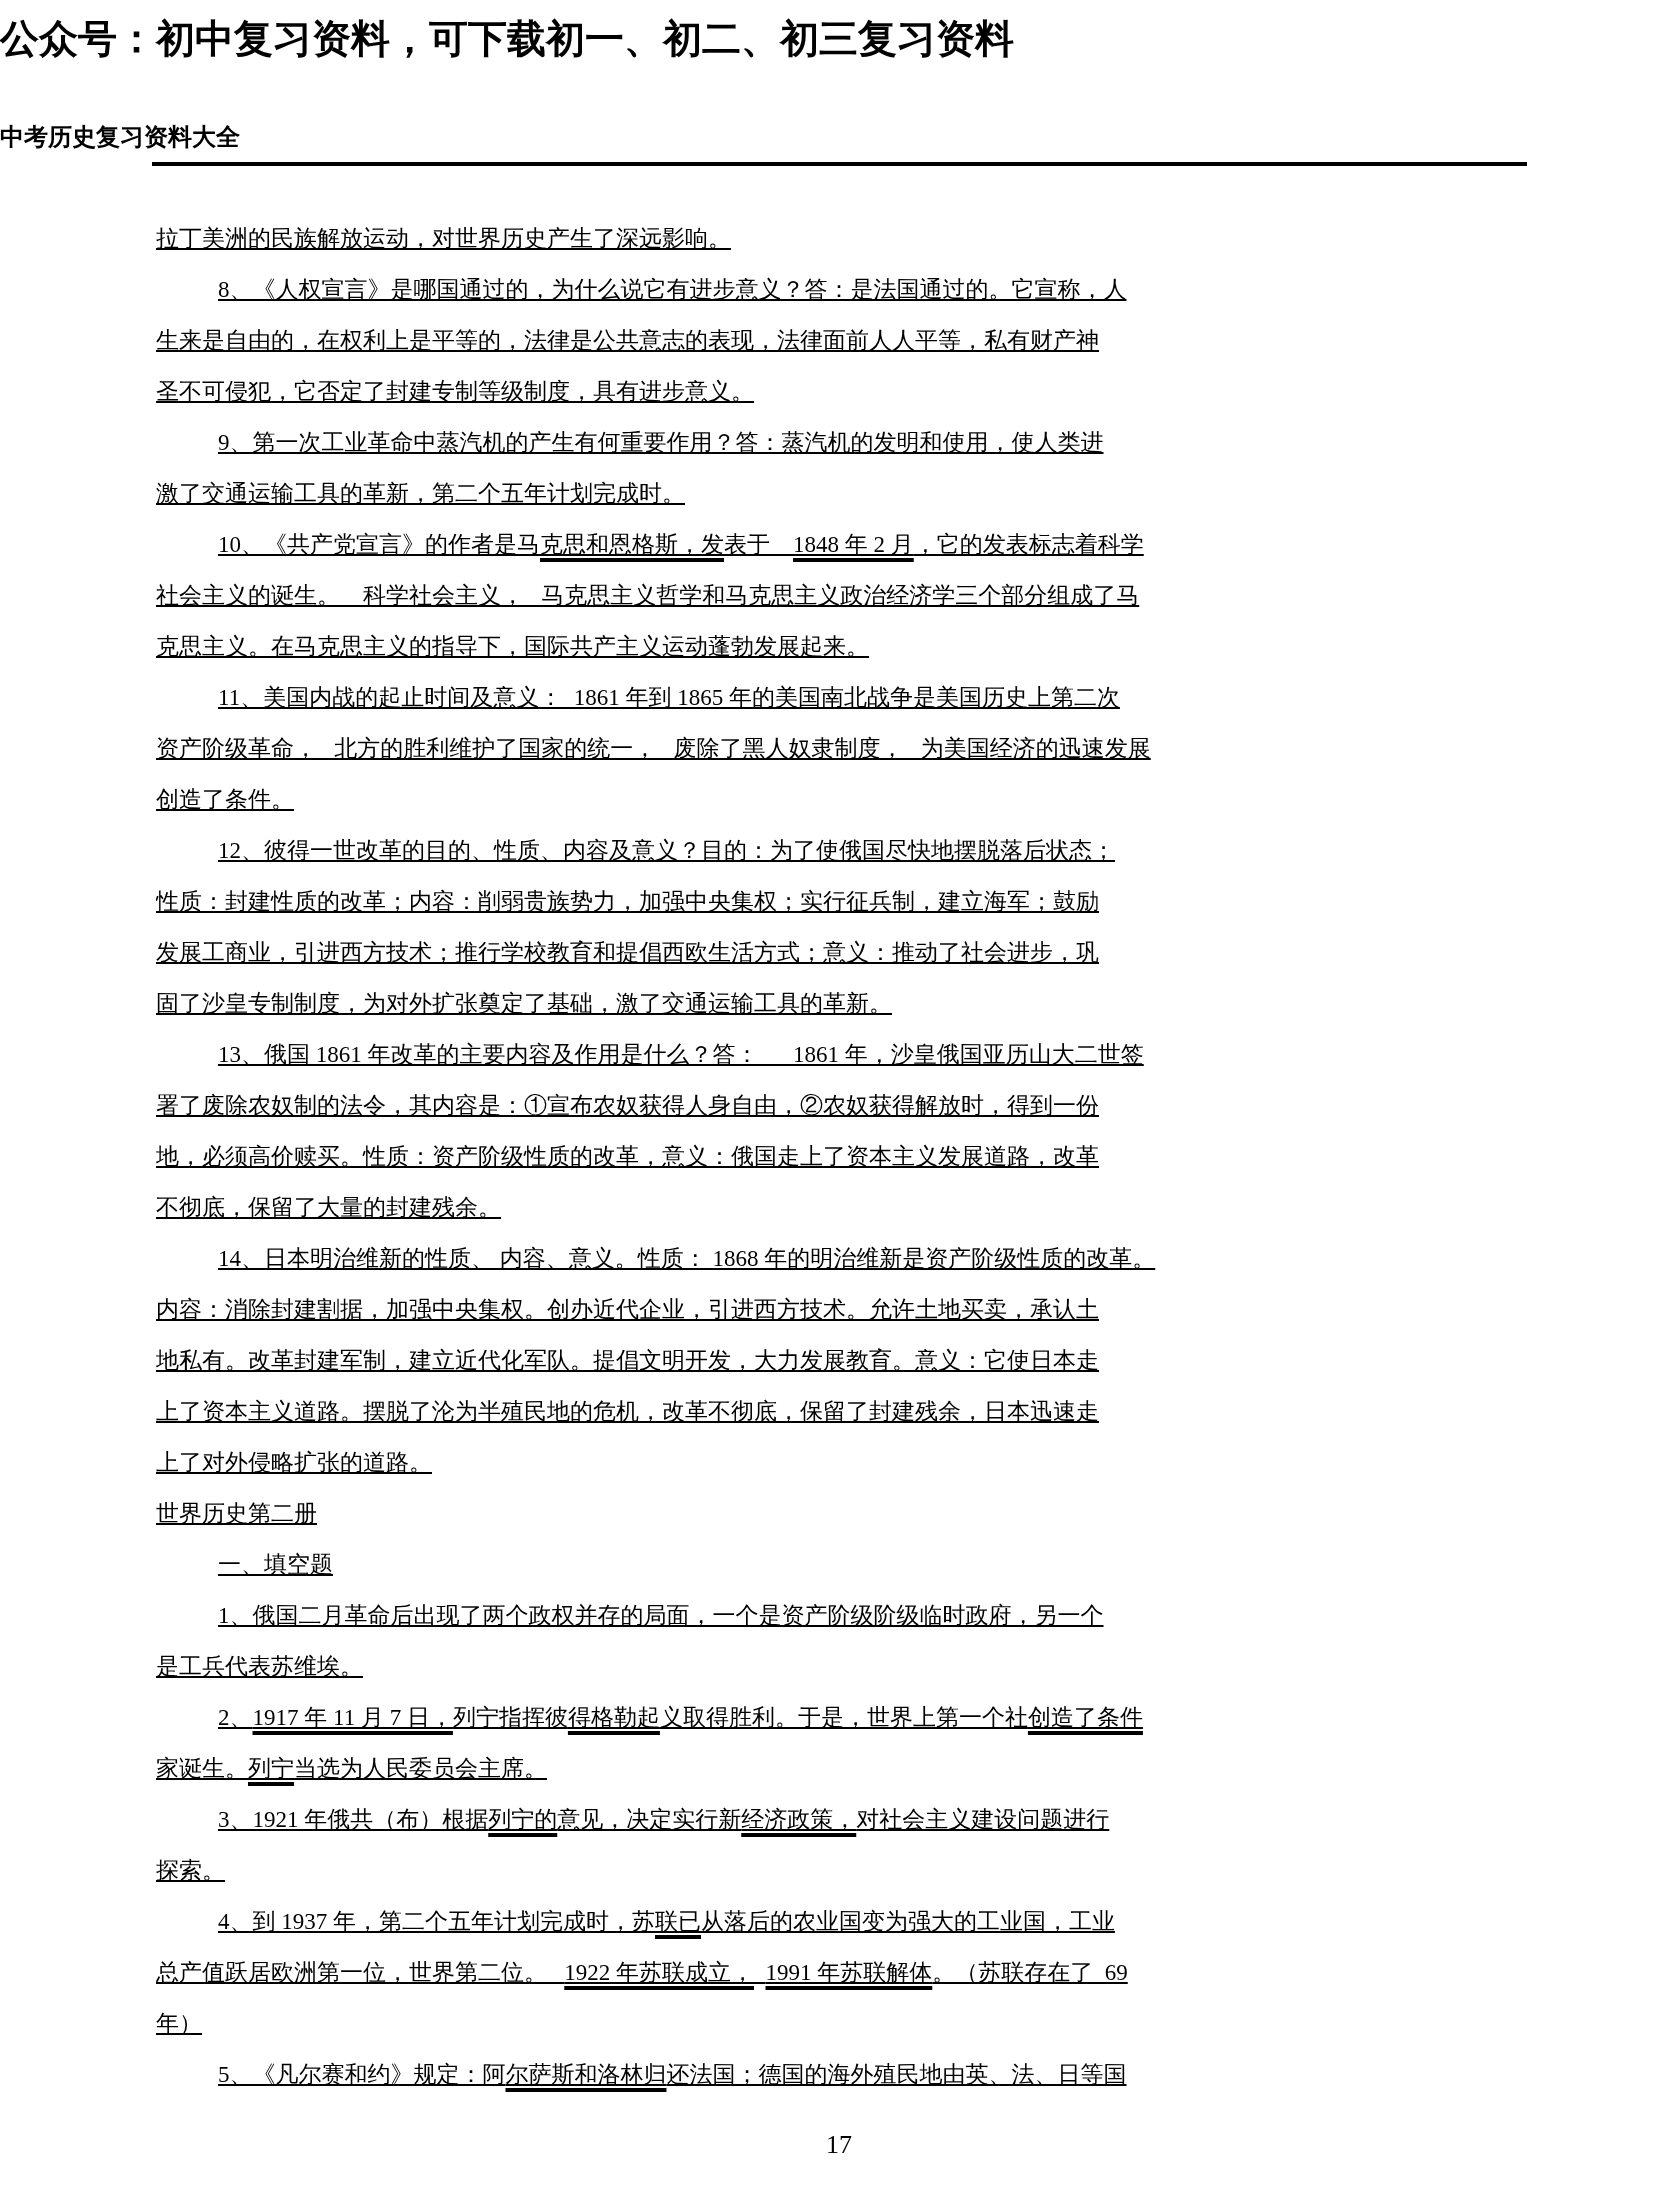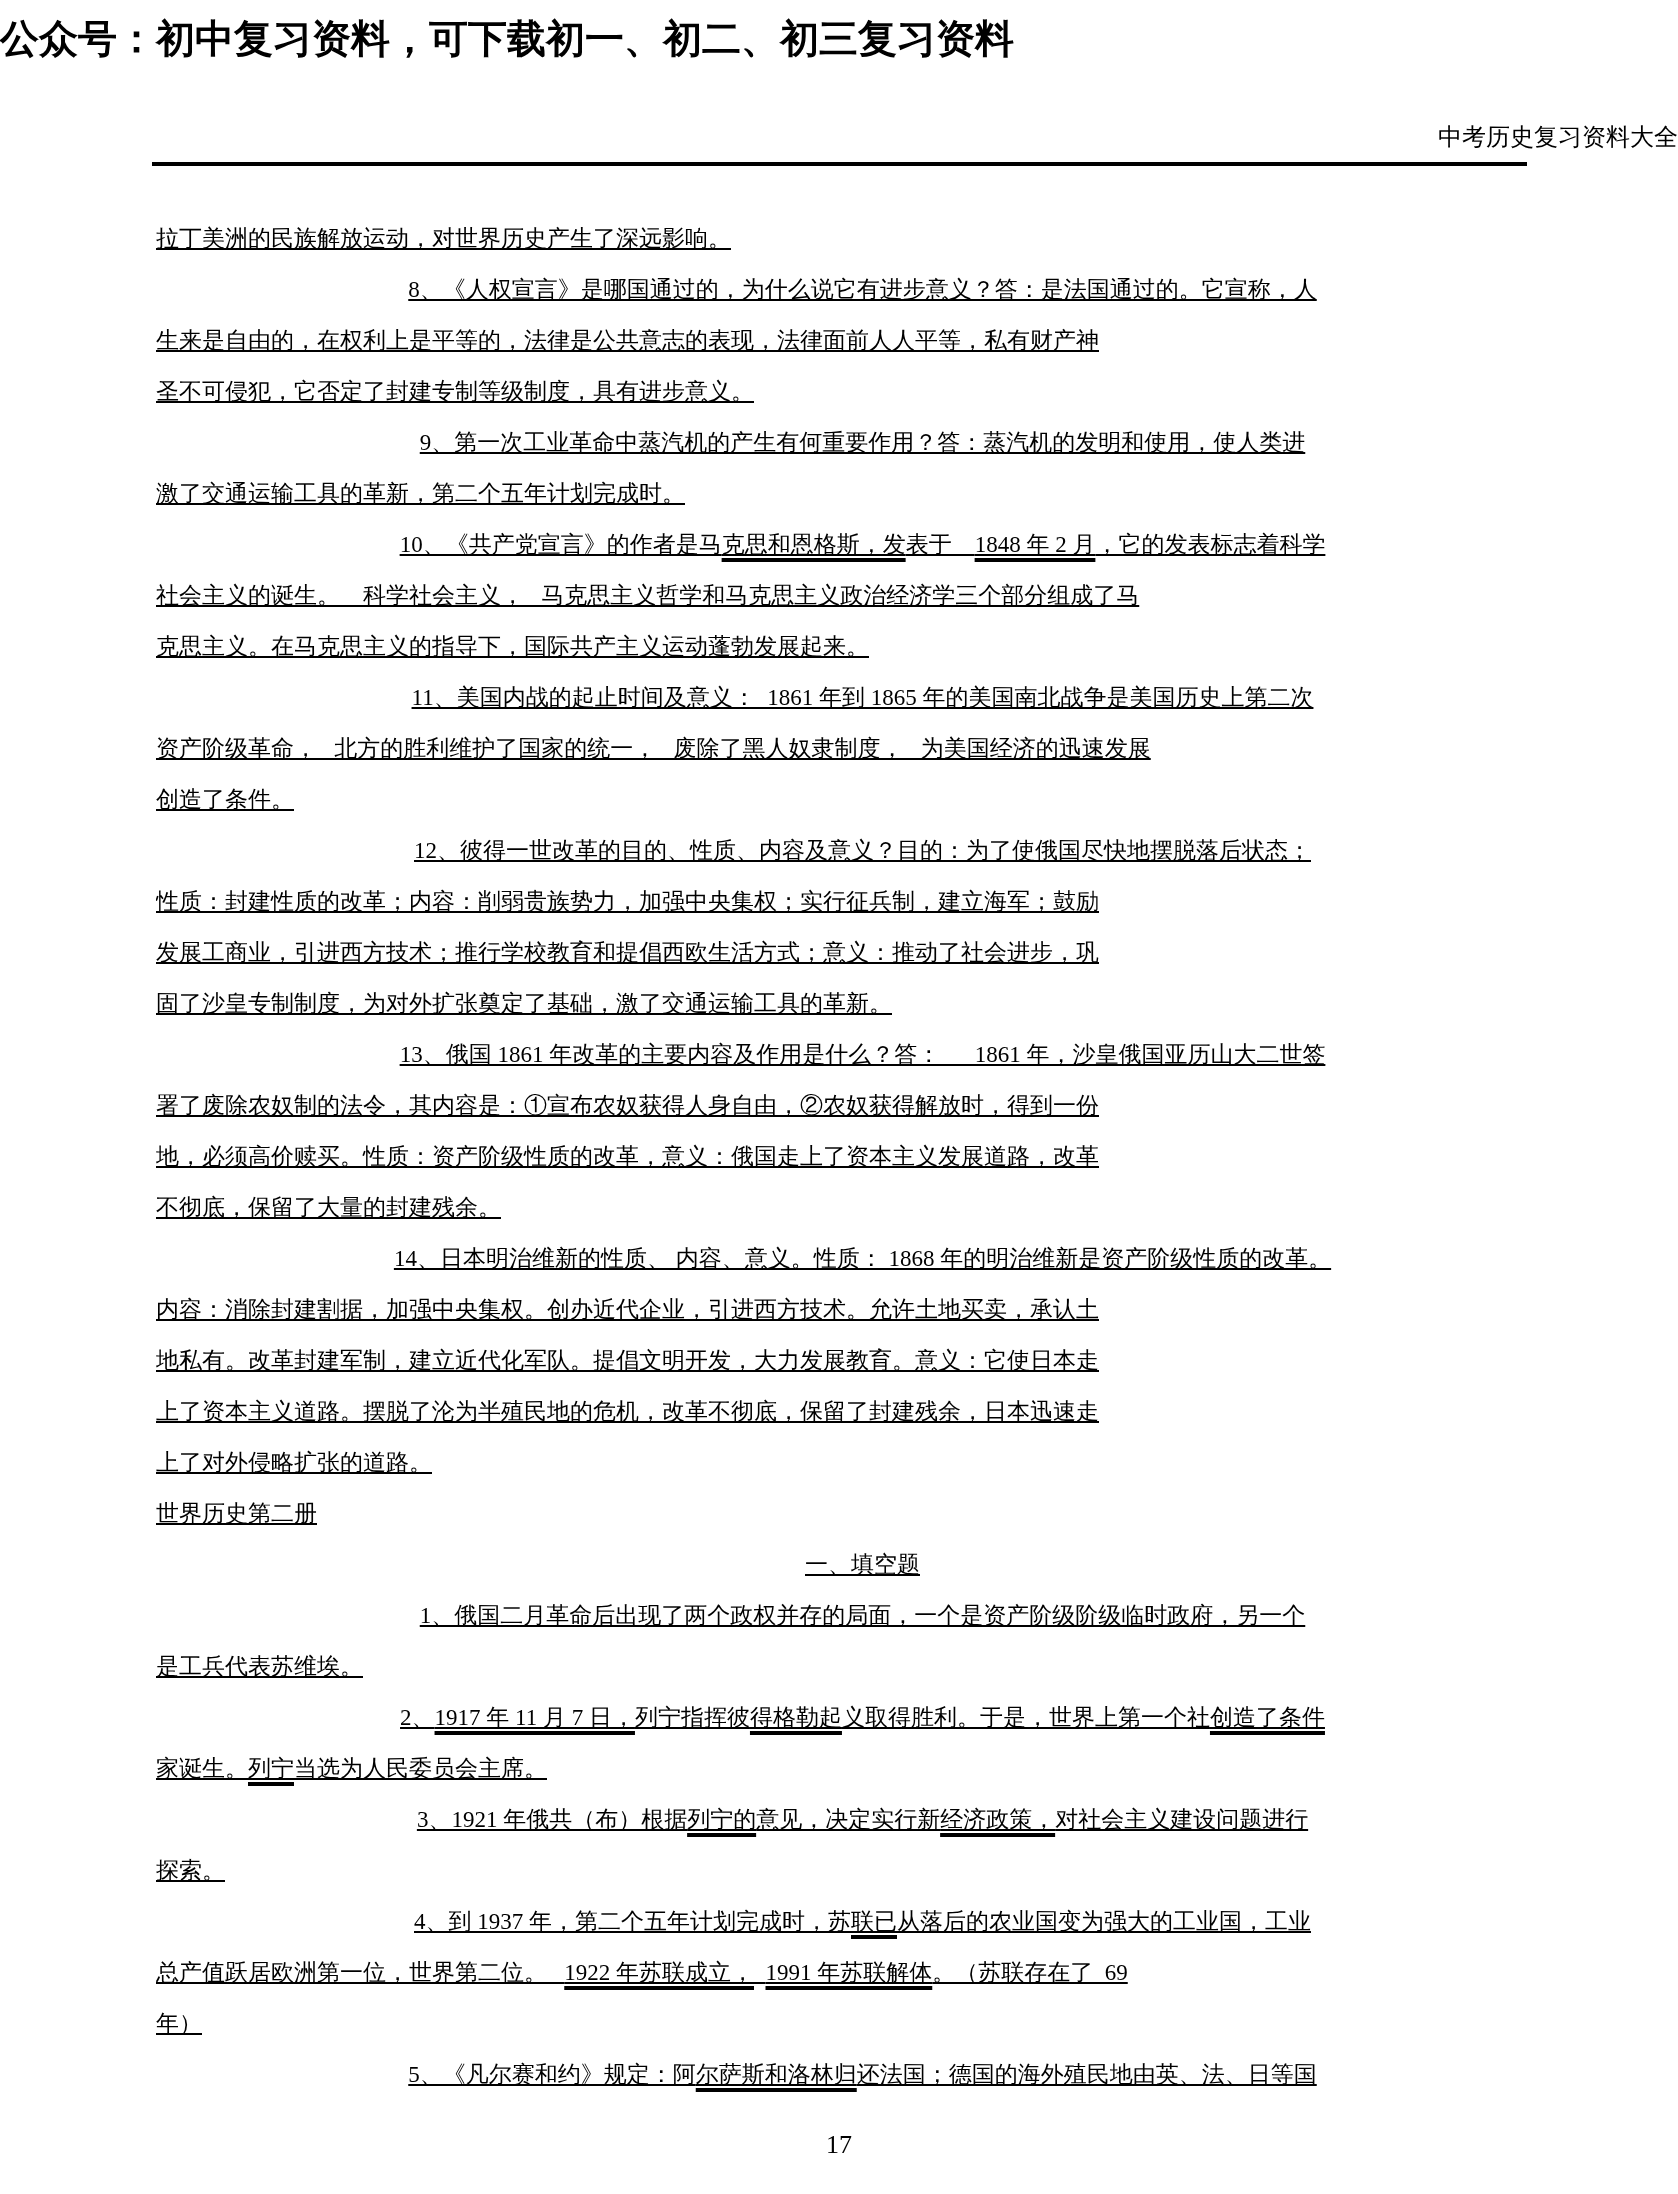--- a/index.html
+++ b/index.html
@@ -23,44 +23,44 @@
   .banner {
     padding-top: 17.6px;
     text-align: left;
     font-size: 39px;
     font-weight: bold;
     line-height: 1.1;
     white-space: pre;
   }
   .subtitle {
     margin-top: 65px;
-    text-align: right;
+    text-align: left;
     font-size: 24px;
-    font-weight: normal;
+    font-weight: bold;
     line-height: 1.0;
     white-space: pre;
   }
   .rule {
     margin: 13px auto 0 auto;
     width: 1375px;
     height: 4px;
     background: #000000;
   }
   .body-text {
     margin: 47px 171px 0 156px;
     font-size: 23px;
     line-height: 51px;
     text-decoration: underline;
   }
   .line {
     white-space: pre;
     overflow: hidden;
     height: 51px;
   }
-  .line.indent { text-indent: 62px; text-align: center; }
+  .line.indent { text-indent: 62px; }
   .line.center { text-indent: 0; }
   .u {
     text-decoration: underline;
     text-decoration-thickness: 4px;
     text-underline-offset: 5.7px;
     text-decoration-color: #000000;
   }
   .page-num {
     margin-top: 32px;
     text-align: center;

